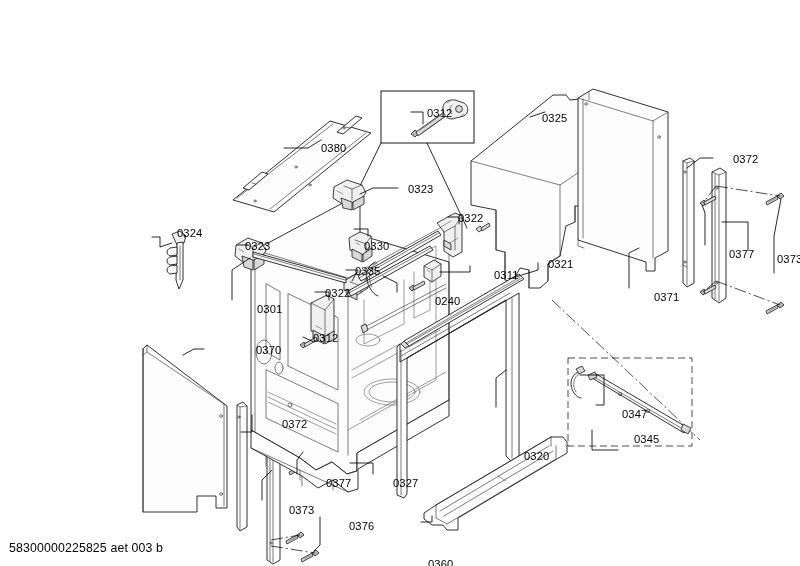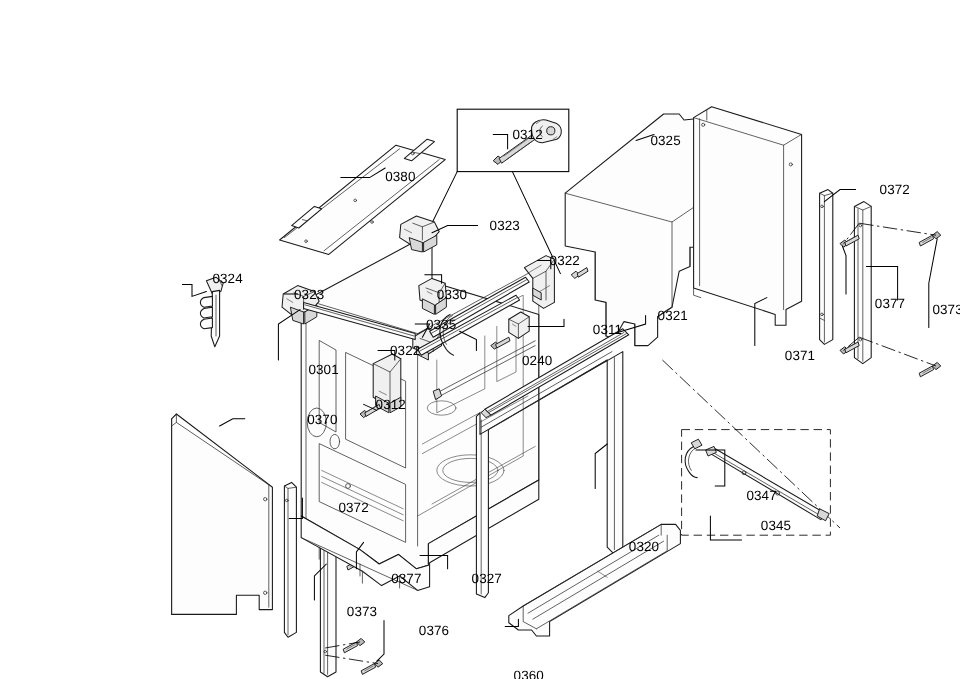--- a/index.html
+++ b/index.html
@@ -438,14 +438,15 @@
 <div class="lbl" style="left:245px;top:419px;">0372</div>
 <div class="lbl" style="left:252px;top:505px;">0373</div>
 <div class="lbl" style="left:289px;top:478px;">0377</div>
 <div class="lbl" style="left:312px;top:521px;">0376</div>
 <div class="lbl" style="left:356px;top:478px;">0327</div>
 <div class="lbl" style="left:487px;top:411px;margin-top:40px;">0320</div>
 <div class="lbl" style="left:585px;top:409px;">0347</div>
 <div class="lbl" style="left:597px;top:434px;">0345</div>
 <div class="lbl" style="left:391px;top:526px;margin-top:33px;">0360</div>
 
+<div id="caption">58300000225825 aet 003 b</div>
 
 </div>
 
 </body></html>

